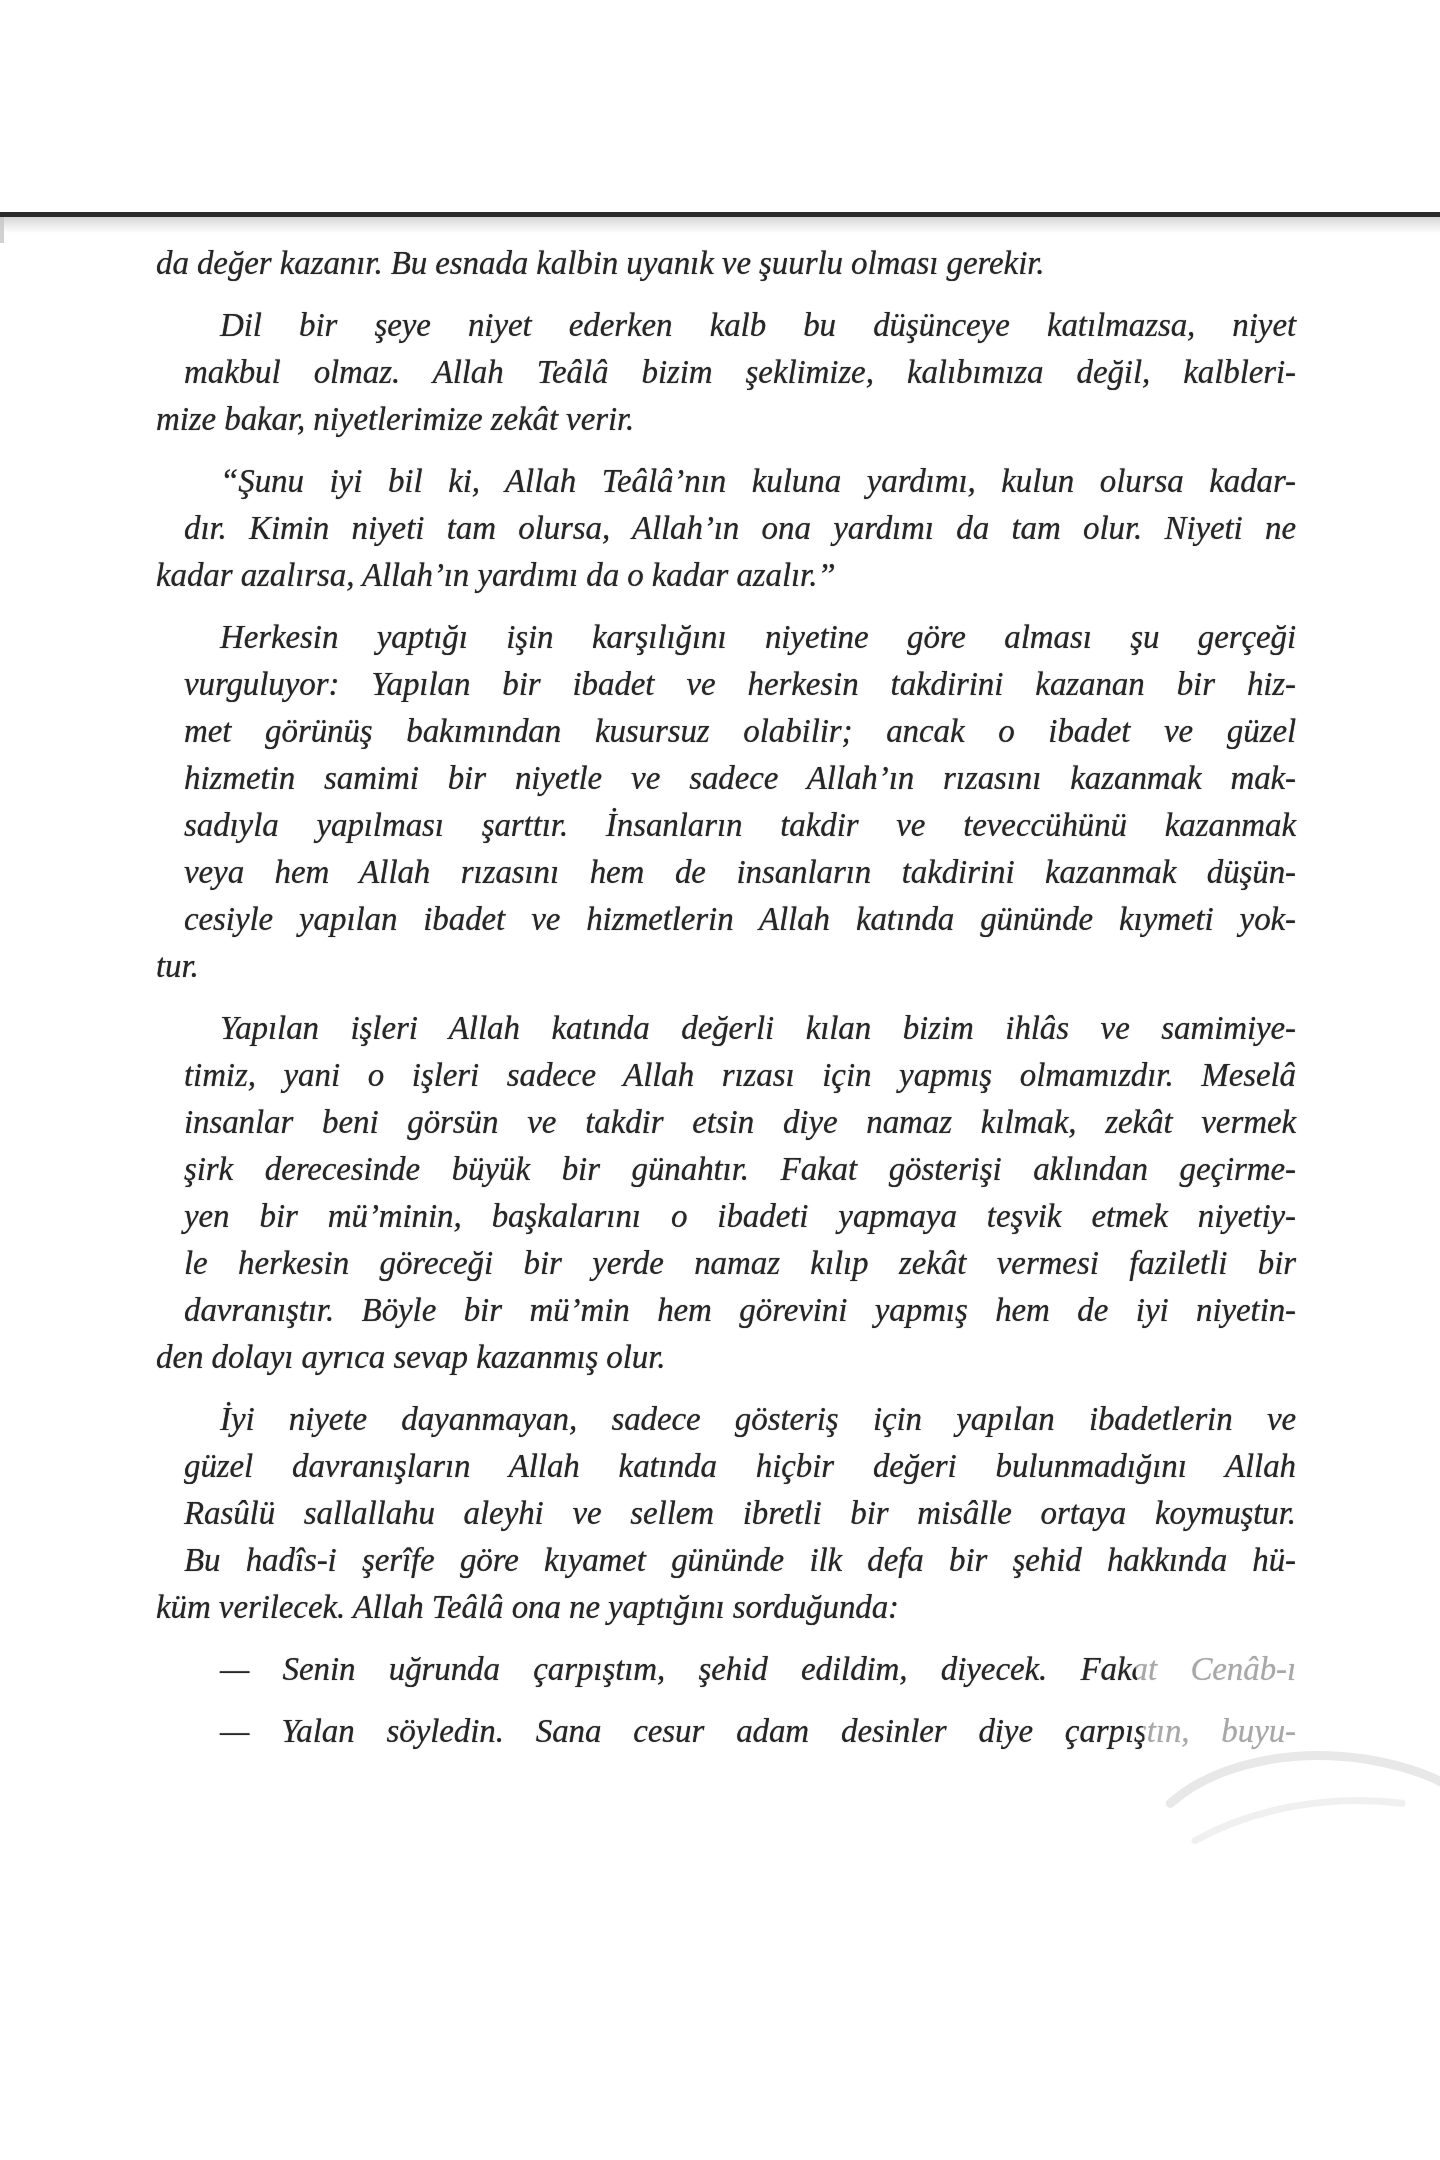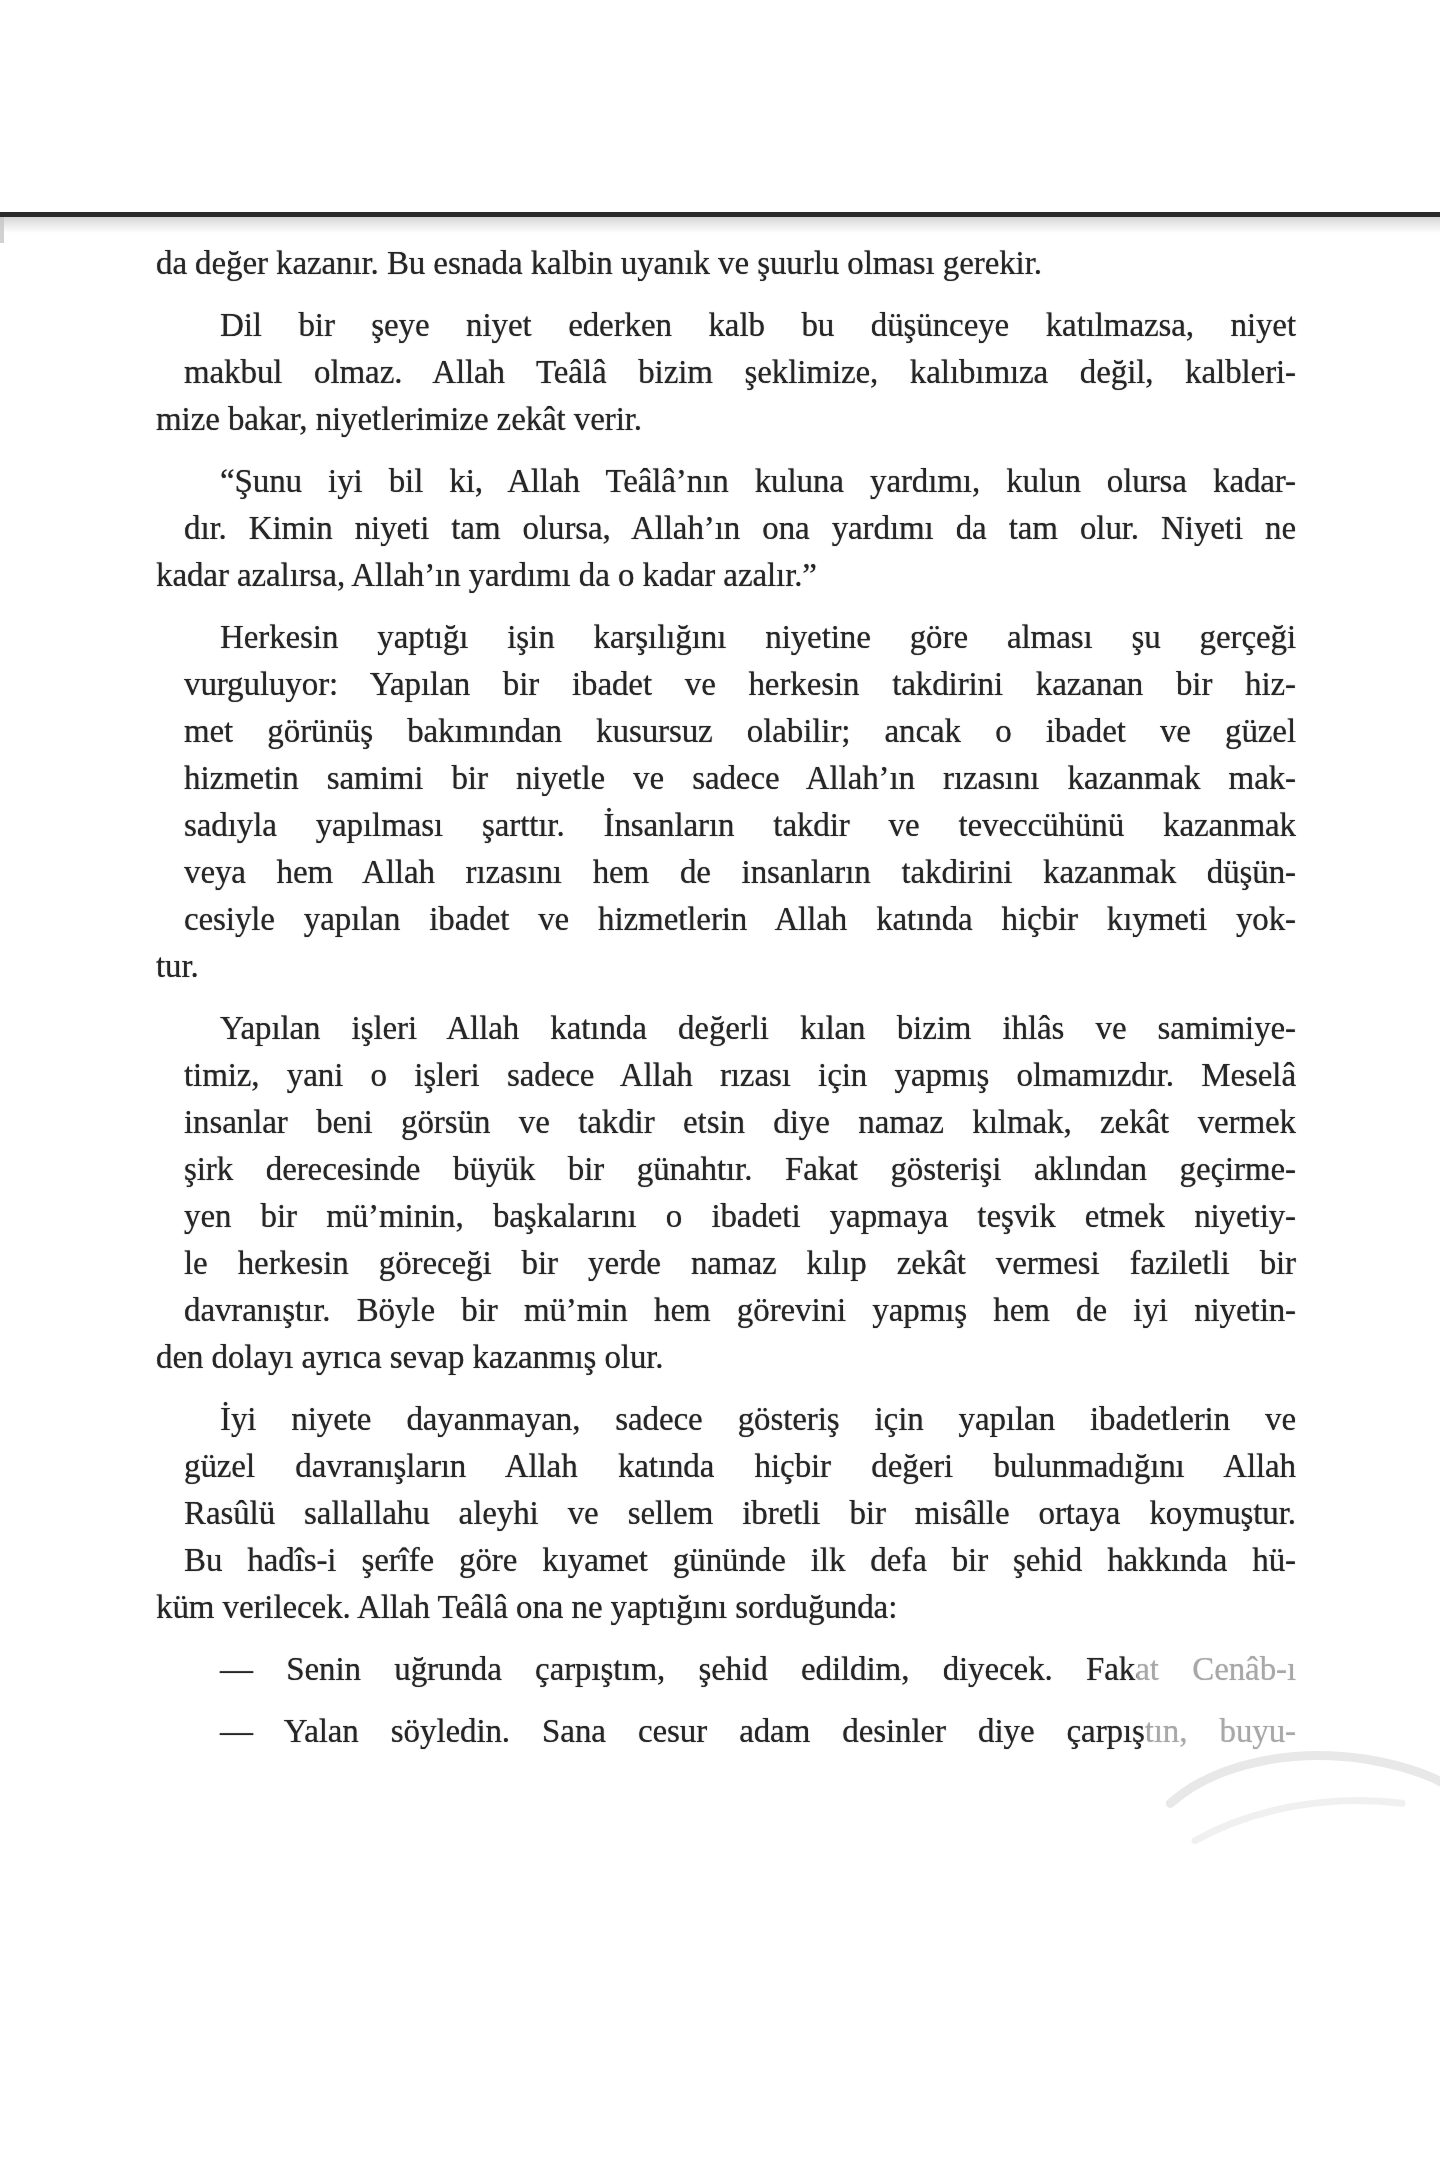--- a/index.html
+++ b/index.html
@@ -9,21 +9,21 @@
     --edge:#d6d6d6;
   }
   html,body{margin:0;padding:0;}
   body{
     width:1440px;height:2160px;
     background:var(--page);
     overflow:hidden;
     font-family:"Liberation Serif","DejaVu Serif",serif;
   }
   .page{
-    position:relative;width:1416px;height:2160px;background:var(--page);
+    position:relative;width:1416px;height:2160px;background:var(--page);font-style:italic;
   }
   .top-rule{
     position:absolute;left:0;top:212px;width:1440px;height:5px;
     background:var(--rule);
   }
   .rule-shadow{
     position:absolute;left:0;top:217px;width:1440px;height:16px;
     background:linear-gradient(to bottom, var(--edge), rgba(255,255,255,0));
   }
   .edge-notch{
@@ -71,21 +71,21 @@
         <span class="line fill">dır. Kimin niyeti tam olursa, Allah’ın ona yardımı da tam olur. Niyeti ne</span>
         <span class="line">kadar azalırsa, Allah’ın yardımı da o kadar azalır.”</span>
       </p>
       <p class="para">
         <span class="line fill indent">Herkesin yaptığı işin karşılığını niyetine göre alması şu gerçeği</span>
         <span class="line fill">vurguluyor: Yapılan bir ibadet ve herkesin takdirini kazanan bir hiz-</span>
         <span class="line fill">met görünüş bakımından kusursuz olabilir; ancak o ibadet ve güzel</span>
         <span class="line fill">hizmetin samimi bir niyetle ve sadece Allah’ın rızasını kazanmak mak-</span>
         <span class="line fill">sadıyla yapılması şarttır. İnsanların takdir ve teveccühünü kazanmak</span>
         <span class="line fill">veya hem Allah rızasını hem de insanların takdirini kazanmak düşün-</span>
-        <span class="line fill">cesiyle yapılan ibadet ve hizmetlerin Allah katında hiçbir kıymeti yok-</span>
+        <span class="line fill">cesiyle yapılan ibadet ve hizmetlerin Allah katında gününde kıymeti yok-</span>
         <span class="line">tur.</span>
       </p>
       <p class="para">
         <span class="line fill indent">Yapılan işleri Allah katında değerli kılan bizim ihlâs ve samimiye-</span>
         <span class="line fill">timiz, yani o işleri sadece Allah rızası için yapmış olmamızdır. Meselâ</span>
         <span class="line fill">insanlar beni görsün ve takdir etsin diye namaz kılmak, zekât vermek</span>
         <span class="line fill">şirk derecesinde büyük bir günahtır. Fakat gösterişi aklından geçirme-</span>
         <span class="line fill">yen bir mü’minin, başkalarını o ibadeti yapmaya teşvik etmek niyetiy-</span>
         <span class="line fill">le herkesin göreceği bir yerde namaz kılıp zekât vermesi faziletli bir</span>
         <span class="line fill">davranıştır. Böyle bir mü’min hem görevini yapmış hem de iyi niyetin-</span>

